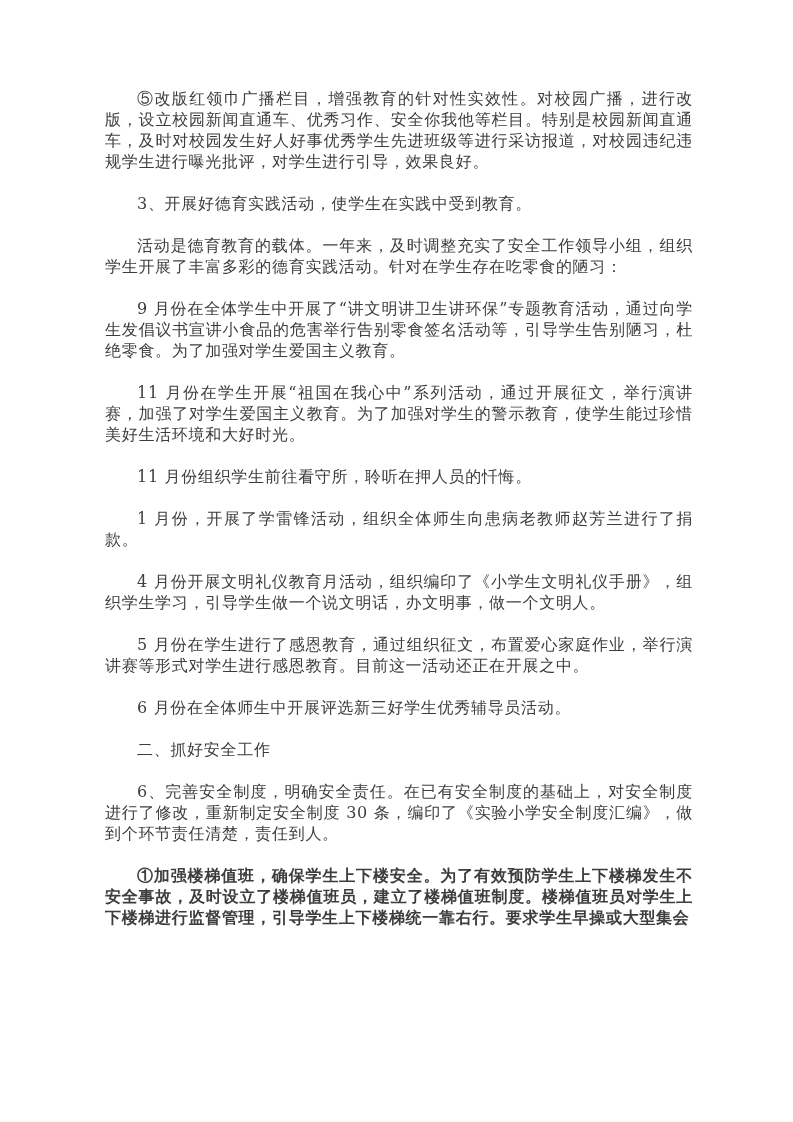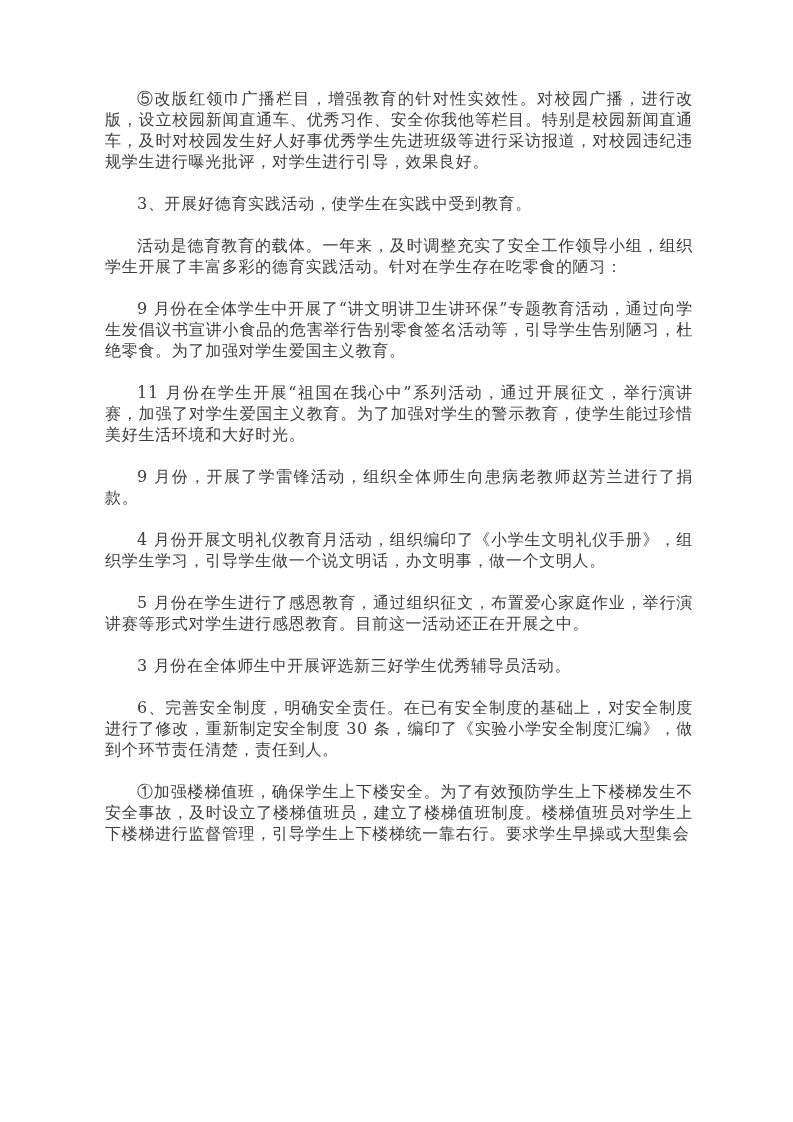--- a/index.html
+++ b/index.html
@@ -33,32 +33,35 @@
   }
   .doc-para {
     margin: 0 0 21px 0;
     text-indent: 2em;
     text-align: justify;
     letter-spacing: 0.7px;
     word-break: break-all;
   }
   .doc-para:last-child {
     margin-bottom: 8px;
+    font-weight: bold;
   }
 </style>
 </head>
 <body>
 
 <div class="doc-page">
   <div class="doc-content">
     <p class="doc-para">⑤改版红领巾广播栏目，增强教育的针对性实效性。对校园广播，进行改版，设立校园新闻直通车、优秀习作、安全你我他等栏目。特别是校园新闻直通车，及时对校园发生好人好事优秀学生先进班级等进行采访报道，对校园违纪违规学生进行曝光批评，对学生进行引导，效果良好。</p>
     <p class="doc-para">3、开展好德育实践活动，使学生在实践中受到教育。</p>
     <p class="doc-para">活动是德育教育的载体。一年来，及时调整充实了安全工作领导小组，组织学生开展了丰富多彩的德育实践活动。针对在学生存在吃零食的陋习：</p>
     <p class="doc-para">9 月份在全体学生中开展了“讲文明讲卫生讲环保”专题教育活动，通过向学生发倡议书宣讲小食品的危害举行告别零食签名活动等，引导学生告别陋习，杜绝零食。为了加强对学生爱国主义教育。</p>
     <p class="doc-para">11 月份在学生开展“祖国在我心中”系列活动，通过开展征文，举行演讲赛，加强了对学生爱国主义教育。为了加强对学生的警示教育，使学生能过珍惜美好生活环境和大好时光。</p>
-    <p class="doc-para">9 月份，开展了学雷锋活动，组织全体师生向患病老教师赵芳兰进行了捐款。</p>
+    <p class="doc-para">11 月份组织学生前往看守所，聆听在押人员的忏悔。</p>
+    <p class="doc-para">1 月份，开展了学雷锋活动，组织全体师生向患病老教师赵芳兰进行了捐款。</p>
     <p class="doc-para">4 月份开展文明礼仪教育月活动，组织编印了《小学生文明礼仪手册》，组织学生学习，引导学生做一个说文明话，办文明事，做一个文明人。</p>
     <p class="doc-para">5 月份在学生进行了感恩教育，通过组织征文，布置爱心家庭作业，举行演讲赛等形式对学生进行感恩教育。目前这一活动还正在开展之中。</p>
-    <p class="doc-para">3 月份在全体师生中开展评选新三好学生优秀辅导员活动。</p>
+    <p class="doc-para">6 月份在全体师生中开展评选新三好学生优秀辅导员活动。</p>
+    <p class="doc-para">二、抓好安全工作</p>
     <p class="doc-para">6、完善安全制度，明确安全责任。在已有安全制度的基础上，对安全制度进行了修改，重新制定安全制度 30 条，编印了《实验小学安全制度汇编》，做到个环节责任清楚，责任到人。</p>
     <p class="doc-para">①加强楼梯值班，确保学生上下楼安全。为了有效预防学生上下楼梯发生不安全事故，及时设立了楼梯值班员，建立了楼梯值班制度。楼梯值班员对学生上下楼梯进行监督管理，引导学生上下楼梯统一靠右行。要求学生早操或大型集会</p>
   </div>
 </div>
 
 </body></html>

